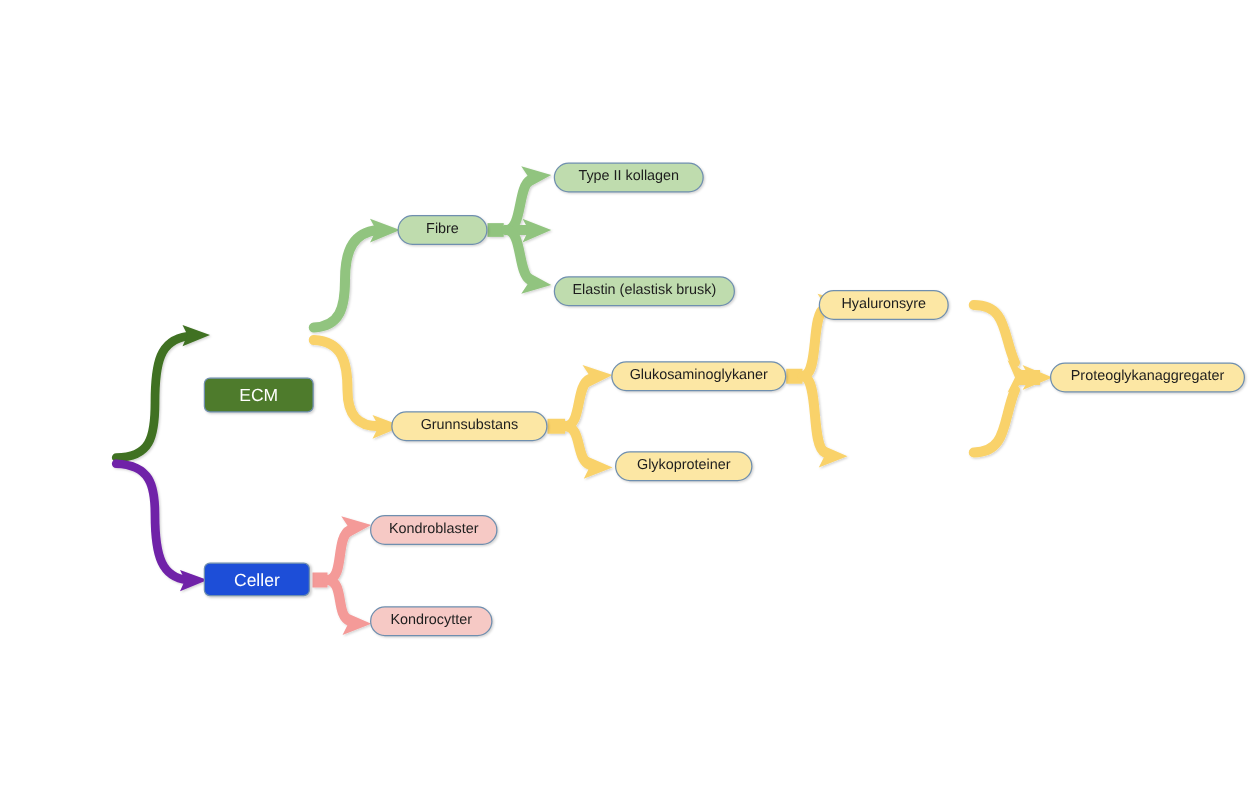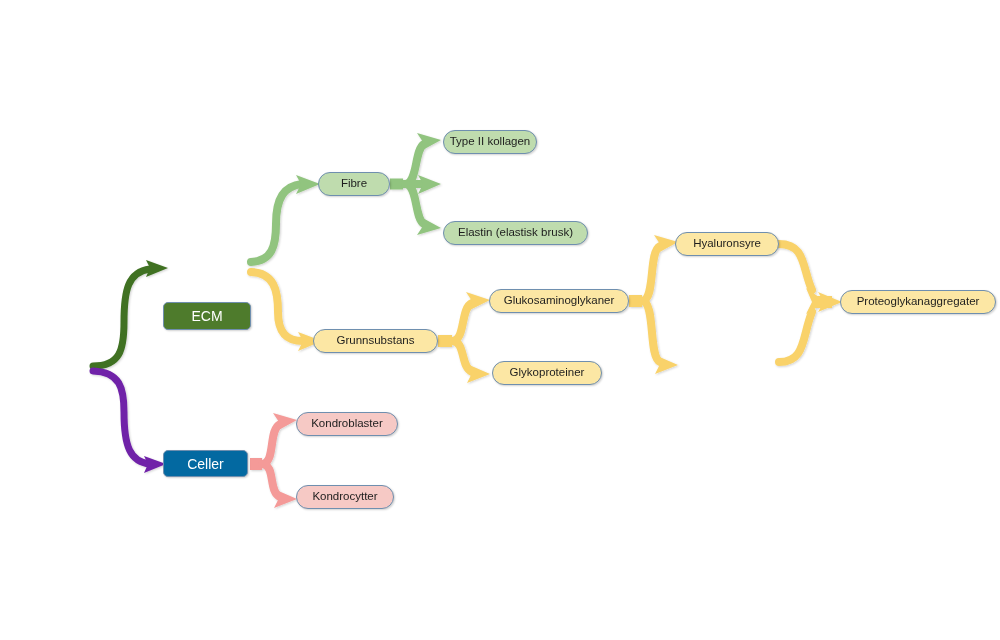--- a/index.html
+++ b/index.html
@@ -18,21 +18,21 @@
     line-height:1;
   }
   .node span{display:block;}
   
   .n-root{
     background:#3b3b3b;color:#ffffff;border-radius:7px;
     font-size:17px;letter-spacing:.2px;
   }
   
   .n-ecm{background:#4e7b2c;color:#ffffff;border-radius:5px;font-size:14px;}
-  .n-celler{background:#0369a1;color:#ffffff;border-radius:5px;font-size:14px;}
+  .n-celler{background:#1d4ed8;color:#ffffff;border-radius:5px;font-size:14px;}
   
   .pill{border-radius:999px;font-size:11.5px;color:#1d1d1d;}
   .p-green{background:#bfdcae;}
   .p-yellow{background:#fce7a4;}
   .p-pink{background:#f6c9c5;justify-content:center;}
   .shadow{box-shadow:1px 1px 2px rgba(0,0,0,.18);}
 </style>
 </head>
 <body>
 
@@ -114,42 +114,42 @@
   </div>
 
   <div class="node n-celler shadow" style="left:163px;top:450px;width:85px;height:27px;">
     <span>Celler</span>
   </div>
 
   <div class="node pill p-green shadow" style="left:318px;top:172px;width:72px;height:24px;">
     <span>Fibre</span>
   </div>
 
-  <div class="node pill p-green shadow" style="left:443px;top:130px;width:94px;height:24px;">
+  <div class="node pill p-green shadow" style="left:443px;top:130px;width:120px;height:24px;">
     <span>Type II kollagen</span>
   </div>
 
 
   <div class="node pill p-green shadow" style="left:443px;top:221px;width:145px;height:24px;">
     <span>Elastin (elastisk brusk)</span>
   </div>
 
   <div class="node pill p-yellow shadow" style="left:313px;top:329px;width:125px;height:24px;">
     <span>Grunnsubstans</span>
   </div>
 
   <div class="node pill p-yellow shadow" style="left:489px;top:289px;width:140px;height:24px;">
     <span>Glukosaminoglykaner</span>
   </div>
 
   <div class="node pill p-yellow shadow" style="left:492px;top:361px;width:110px;height:24px;">
     <span>Glykoproteiner</span>
   </div>
 
-  <div class="node pill p-yellow shadow" style="left:675px;top:232px;width:104px;height:24px;">
+  <div class="node pill p-yellow shadow" style="left:655px;top:232px;width:104px;height:24px;">
     <span>Hyaluronsyre</span>
   </div>
 
 
   <div class="node pill p-yellow shadow" style="left:840px;top:290px;width:156px;height:24px;">
     <span>Proteoglykanaggregater</span>
   </div>
 
   <div class="node pill p-pink shadow" style="left:296px;top:412px;width:102px;height:24px;">
     <span>Kondroblaster</span>

